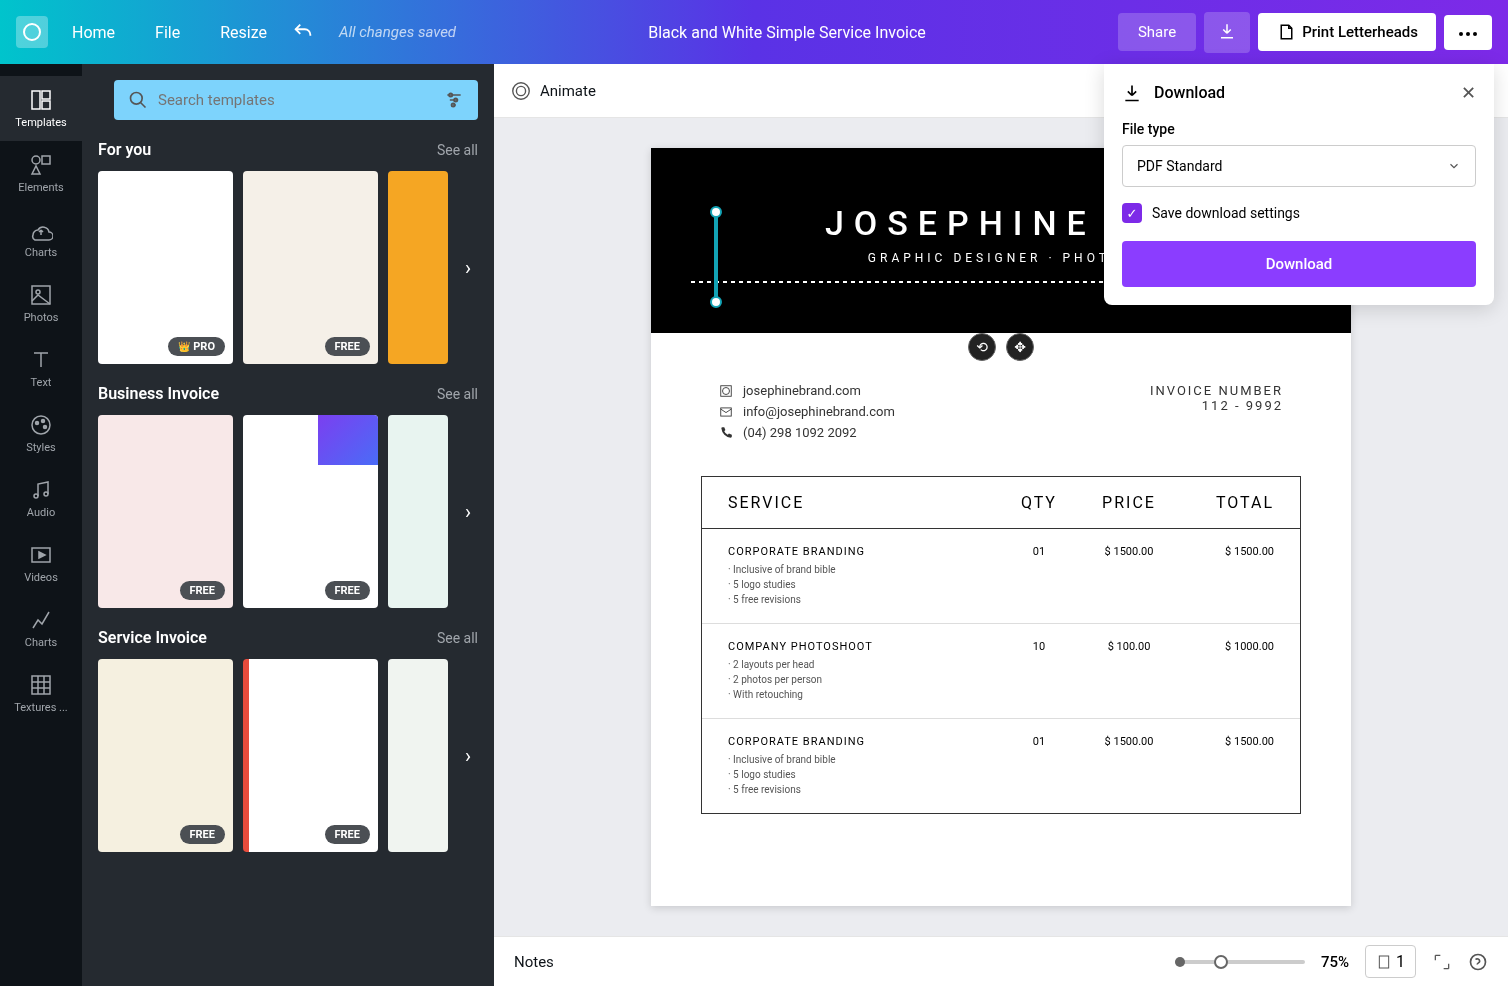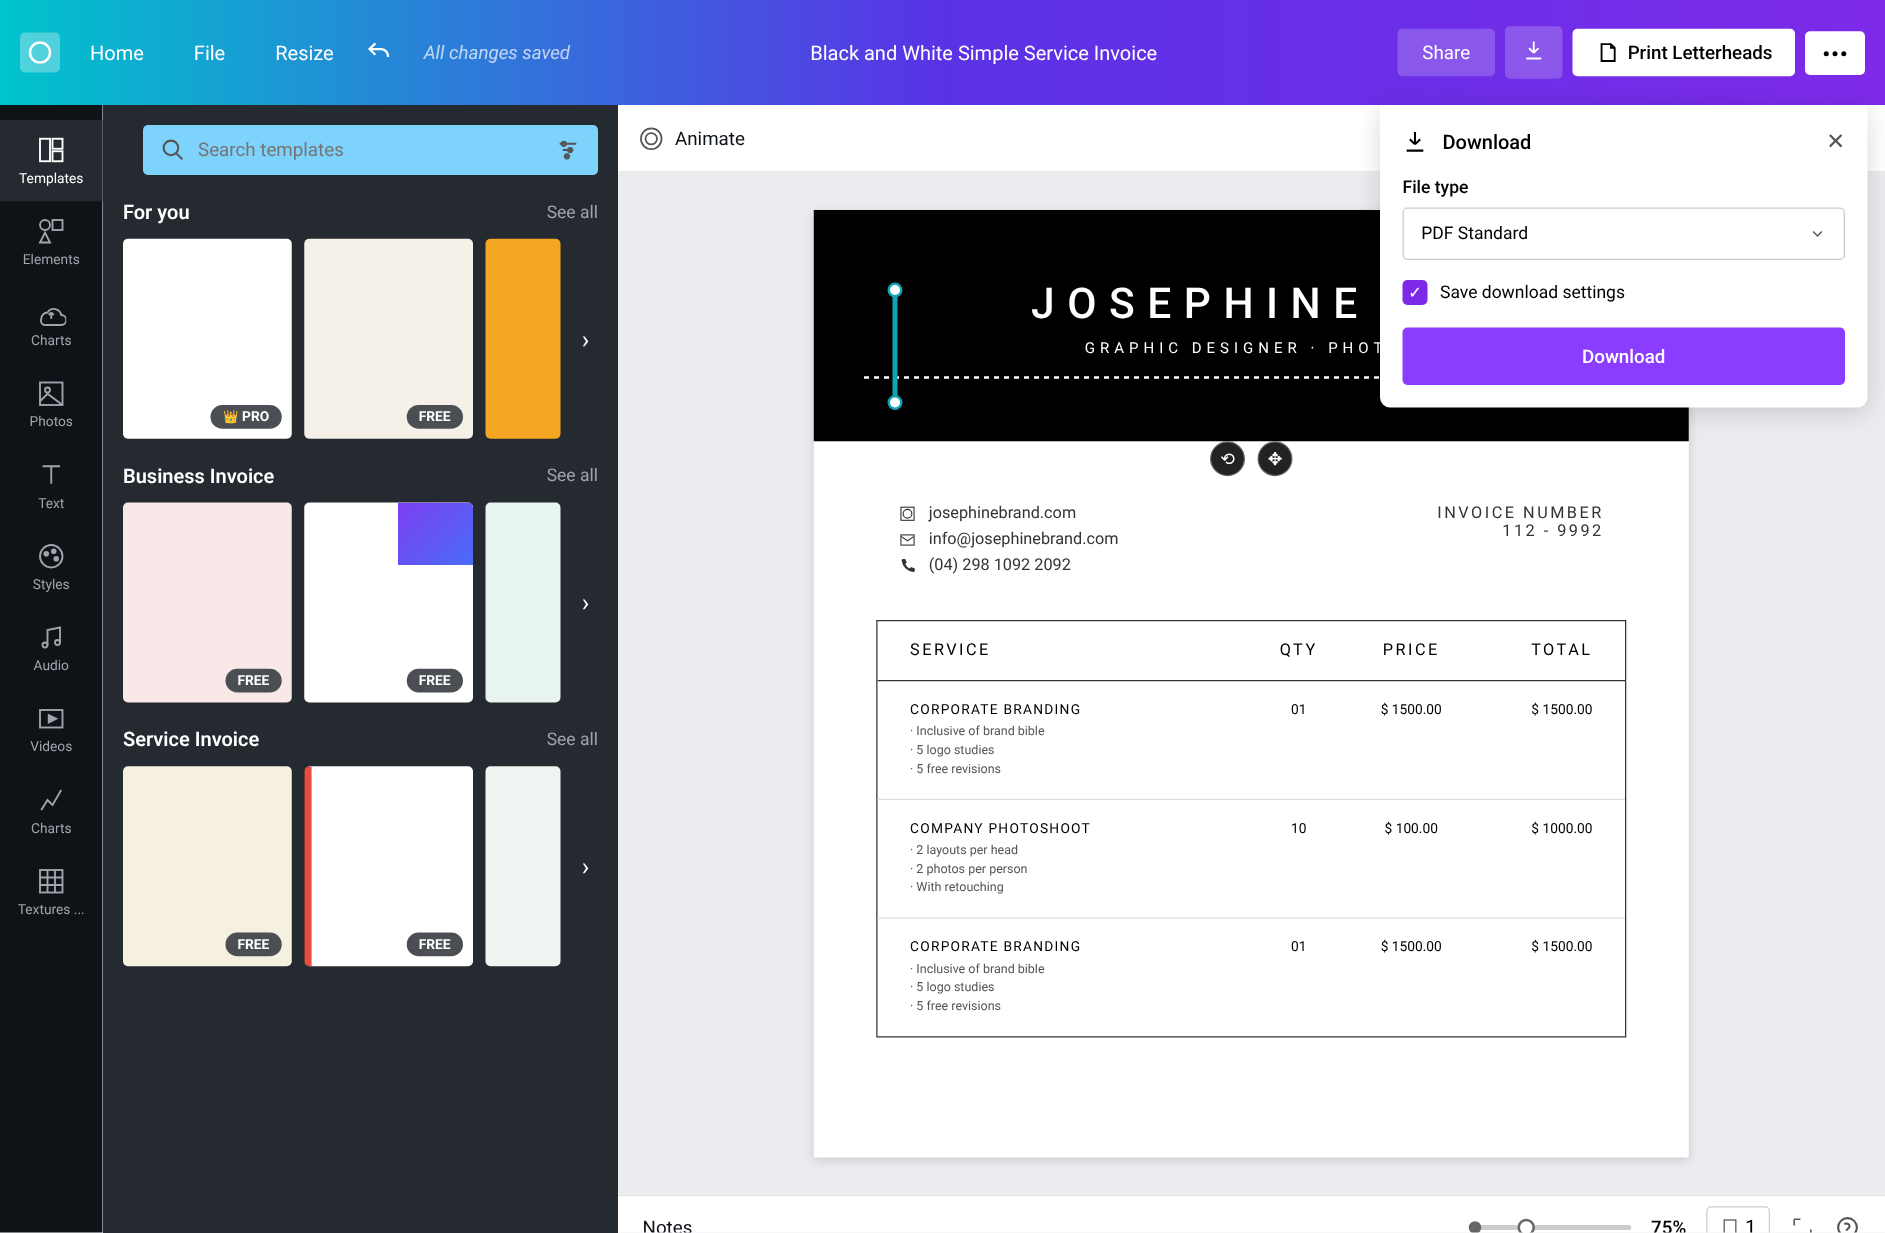--- a/index.html
+++ b/index.html
@@ -1,19 +1,19 @@
 <!DOCTYPE html>
 <html><head>
 <meta charset="utf-8">
 <style>
 * { margin: 0; padding: 0; box-sizing: border-box; font-family: -apple-system, BlinkMacSystemFont, "Segoe UI", Roboto, sans-serif; }
 body { width: 1508px; height: 986px; overflow: hidden; background: #fff; }
 
 
-.topbar { height: 84px; background: linear-gradient(90deg, #00c4cc 0%, #5a32e6 50%, #7d2ae8 100%); display: flex; align-items: center; padding: 0 16px; gap: 8px; color: #fff; }
+.topbar { height: 64px; background: linear-gradient(90deg, #00c4cc 0%, #5a32e6 50%, #7d2ae8 100%); display: flex; align-items: center; padding: 0 16px; gap: 8px; color: #fff; }
 .logo { width: 32px; height: 32px; background: rgba(255,255,255,0.3); border-radius: 4px; display: flex; align-items: center; justify-content: center; }
 .topbar-btn { padding: 8px 16px; font-size: 16px; color: #fff; background: transparent; border: none; cursor: pointer; border-radius: 4px; }
 .topbar-icon { width: 24px; height: 24px; display: flex; align-items: center; justify-content: center; cursor: pointer; color: #fff; }
 .doc-title { flex: 1; text-align: center; font-size: 16px; }
 .saved-text { color: rgba(255,255,255,0.7); font-style: italic; font-size: 15px; margin-left: 16px; margin-right: auto; }
 .share-btn { background: rgba(255,255,255,0.2); border: none; color: #fff; padding: 10px 20px; border-radius: 4px; font-size: 15px; cursor: pointer; }
 .download-topbar { background: rgba(255,255,255,0.2); border: none; color: #fff; padding: 10px 14px; border-radius: 4px; cursor: pointer; }
 .print-btn { background: #fff; border: none; color: #000; padding: 10px 18px; border-radius: 4px; font-size: 15px; cursor: pointer; display: flex; align-items: center; gap: 8px; font-weight: 500; }
 .more-btn { background: #fff; border: none; color: #000; padding: 10px 14px; border-radius: 4px; cursor: pointer; }
 
@@ -25,21 +25,21 @@
 .rail-icon { width: 24px; height: 24px; }
 
 
 .sidebar { width: 412px; background: #252a30; padding: 16px; overflow-y: auto; position: relative; }
 .search-box { background: #7dd3fc; border-radius: 4px; display: flex; align-items: center; padding: 10px 14px; gap: 10px; margin-left: 16px; }
 .search-box input { flex: 1; border: none; outline: none; font-size: 15px; background: transparent; }
 .section-head { display: flex; justify-content: space-between; align-items: center; margin: 20px 0 12px; color: #fff; }
 .section-head h3 { font-size: 16px; font-weight: 600; }
 .see-all { color: #a0a5ab; font-size: 14px; cursor: pointer; }
 .templates-row { display: flex; gap: 10px; position: relative; }
-.tmpl { width: 135px; height: 160px; background: #fafafa; border-radius: 4px; position: relative; flex-shrink: 0; overflow: hidden; }
+.tmpl { width: 135px; height: 193px; background: #fafafa; border-radius: 4px; position: relative; flex-shrink: 0; overflow: hidden; }
 .tmpl-badge { position: absolute; bottom: 8px; right: 8px; background: #4b4f54; color: #fff; font-size: 11px; font-weight: 700; padding: 3px 10px; border-radius: 10px; }
 .tmpl-badge.pro { background: #4b4f54; }
 .tmpl-badge.pro::before { content: "👑 "; font-size: 10px; }
 .row-next { position: absolute; right: -4px; top: 50%; transform: translateY(-50%); width: 28px; height: 42px; color: #fff; display: flex; align-items: center; justify-content: center; cursor: pointer; font-size: 20px; }
 .collapse-tab { position: absolute; right: -12px; top: 410px; width: 14px; height: 100px; background: #252a30; border-radius: 0 8px 8px 0; display: flex; align-items: center; justify-content: center; color: #a0a5ab; cursor: pointer; z-index: 5; }
 
 
 .canvas-area { flex: 1; display: flex; flex-direction: column; background: #ebecf0; position: relative; }
 .canvas-toolbar { height: 54px; background: #fff; border-bottom: 1px solid #e5e5e5; display: flex; align-items: center; padding: 0 16px; gap: 16px; }
 .animate-btn { display: flex; align-items: center; gap: 8px; font-size: 15px; color: #0e1318; cursor: pointer; }
@@ -57,21 +57,21 @@
 .page-header::after { content: ""; display: block; width: 100%; height: 2px; background: repeating-linear-gradient(90deg, #fff 0 4px, transparent 4px 8px); margin-top: 16px; }
 .float-controls { position: absolute; left: 50%; transform: translateX(-50%); bottom: -28px; display: flex; gap: 10px; z-index: 2; }
 .float-btn { width: 28px; height: 28px; background: #222; border: 1px solid #666; border-radius: 50%; color: #fff; display: flex; align-items: center; justify-content: center; cursor: pointer; font-size: 14px; }
 
 .page-info { padding: 50px 68px 30px; display: flex; justify-content: space-between; font-size: 13px; color: #333; }
 .info-line { display: flex; align-items: flex-end; gap: 10px; margin-bottom: 6px; }
 .info-icon { width: 14px; height: 14px; }
 .inv-num { text-align: right; letter-spacing: 2px; font-size: 13px; }
 
 .svc-table { margin: 0 50px; border: 1px solid #333; }
-.svc-head { display: flex; padding: 16px 26px; letter-spacing: 2px; font-size: 13px; border-bottom: 1px solid #333; }
+.svc-head { display: flex; padding: 16px 26px; letter-spacing: 2px; font-size: 16px; border-bottom: 1px solid #333; }
 .c-svc { flex: 1; }
 .c-qty { width: 70px; text-align: center; }
 .c-price { width: 110px; text-align: center; }
 .c-total { width: 90px; text-align: right; }
 .svc-row { display: flex; padding: 16px 26px; border-bottom: 1px solid #ddd; font-size: 11px; }
 .svc-row:last-child { border-bottom: none; }
 .svc-name { letter-spacing: 1px; font-size: 11px; margin-bottom: 4px; }
 .svc-det { font-size: 10px; color: #555; line-height: 1.5; }
 
 

